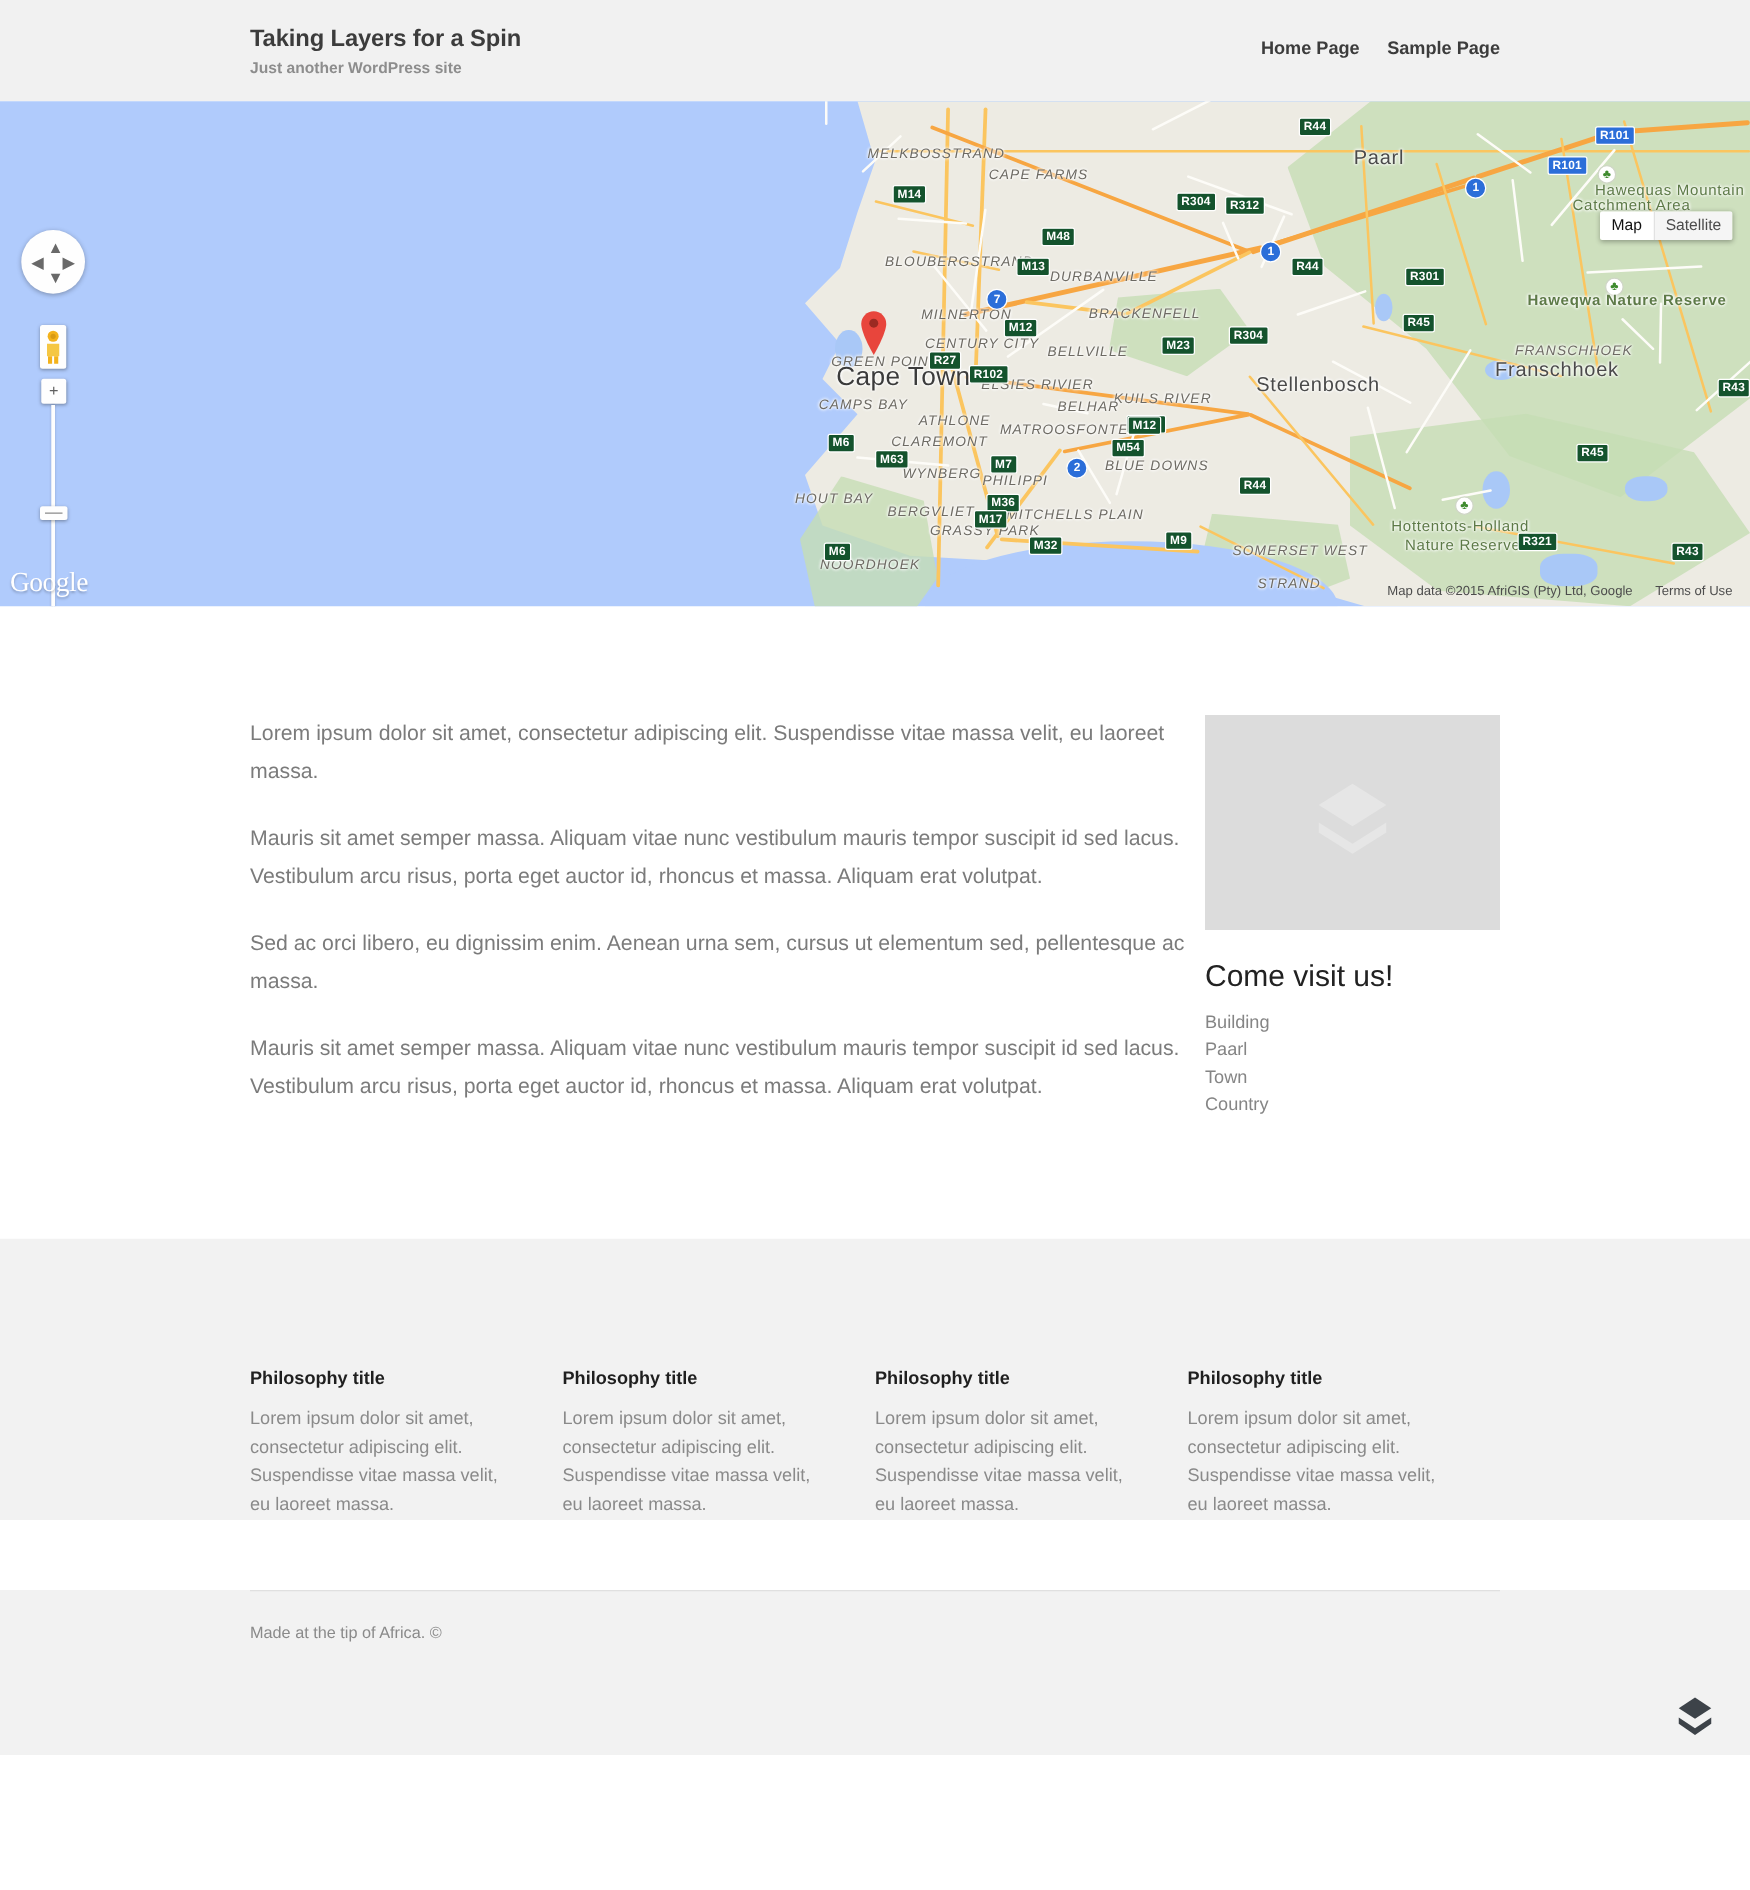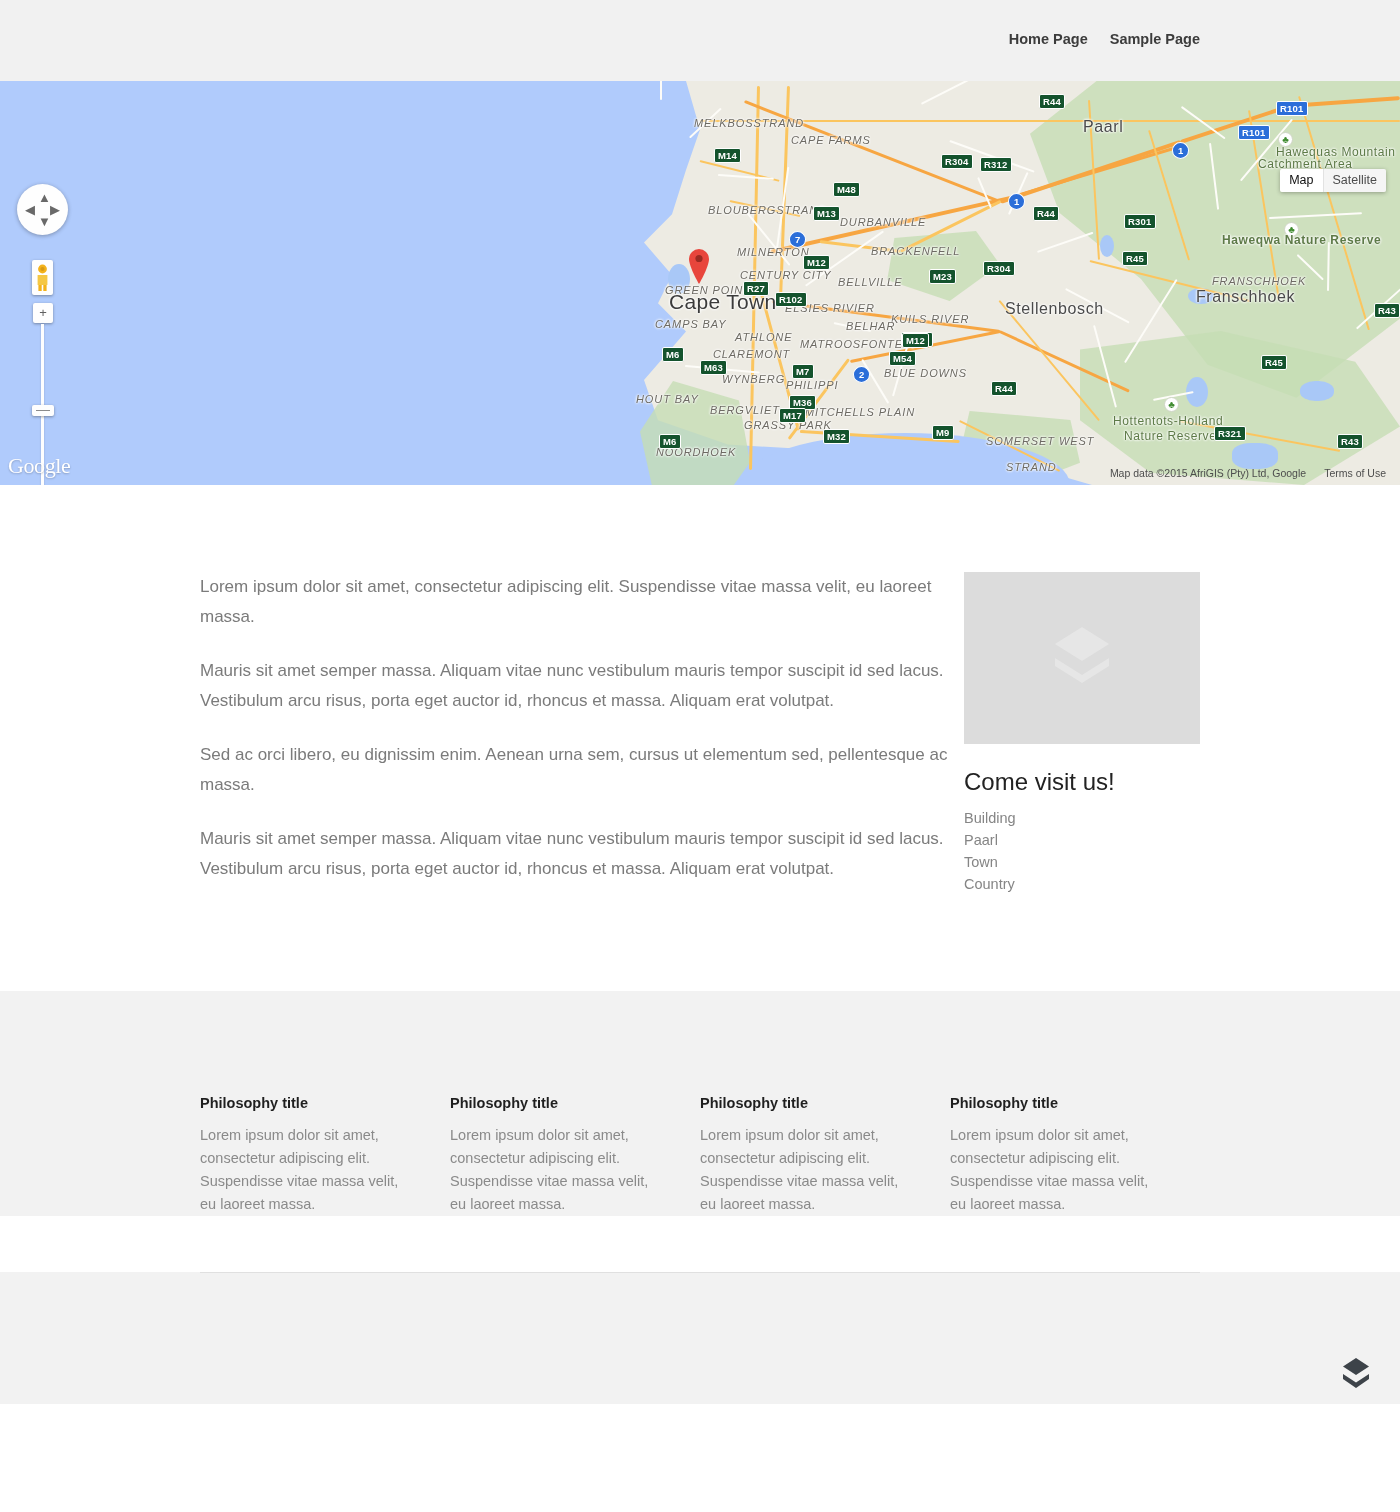--- a/index.html
+++ b/index.html
@@ -327,20 +327,24 @@
     position: absolute;
     right: 26px;
     bottom: 14px;
     width: 36px; height: 33px;
   }
 </style>
 </head>
 <body>
 
 <header class="site-header">
+  <div class="brand">
+    <div class="site-title">Taking Layers for a Spin</div>
+    <div class="site-tagline">Just another WordPress site</div>
+  </div>
   <nav class="main-nav">
     <a class="nav-link">Home Page</a>
     <a class="nav-link">Sample Page</a>
   </nav>
 </header>
 
 <section class="map-wrap">
   <div class="map-canvas" id="map-canvas">
       <div style="position:absolute;left:0;top:0;width:1400px;height:404px;background:#edebe3;clip-path: polygon(49% 0%, 100% 0%, 100% 100%, 78% 100%, 74% 96%, 70% 98%, 62% 92%, 52% 90%, 47% 84%, 46% 74%, 49% 62%, 47% 55%, 48% 48%, 46% 40%, 48% 33%, 49% 22%, 50% 12%);"></div>
       <div class="" style="position:absolute;left:1030px;top:0px;width:370px;height:330px;background:#c6ddb4;opacity:.8;clip-path:polygon(18% 0%, 100% 0%, 100% 72%, 72% 96%, 48% 86%, 30% 60%, 8% 40%, 0% 16%);"></div>
@@ -562,19 +566,20 @@
     </div>
     <div class="widget">
       <div class="widget-title">Philosophy title</div>
       <div class="widget-text">Lorem ipsum dolor sit amet, consectetur adipiscing elit. Suspendisse vitae massa velit, eu laoreet massa.</div>
     </div>
   </div>
 </section>
 
 <footer class="footer-bottom">
   <div class="footer-rule"></div>
+  <div class="colophon">Made at the tip of Africa. ©</div>
   <div class="footer-logo">
     <svg width="36" height="33" viewBox="0 0 36 33">
       <path d="M18 1 L31 9.5 L18 18 L5 9.5 Z" fill="#3d4349"></path>
       <path d="M5 17 L18 25.5 L31 17 L31 22 L18 31 L5 22 Z" fill="#3d4349"></path>
     </svg>
   </div>
 </footer>
 
 </body></html>

